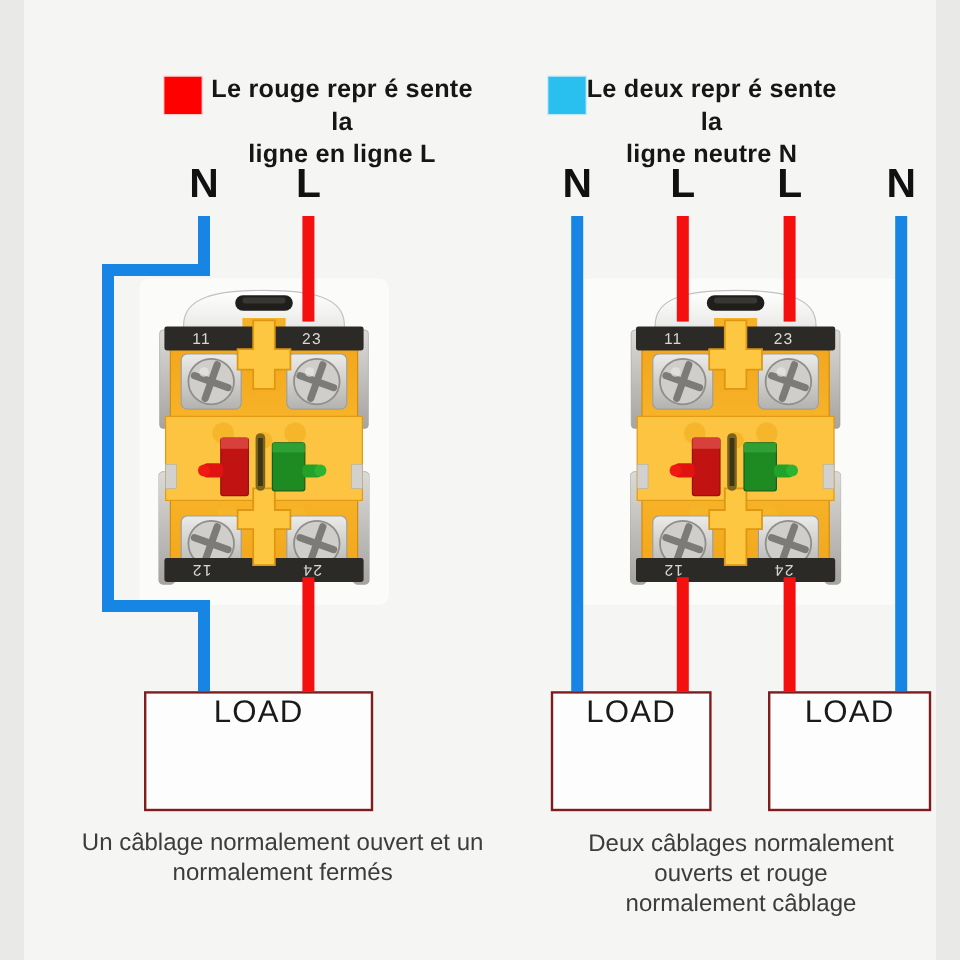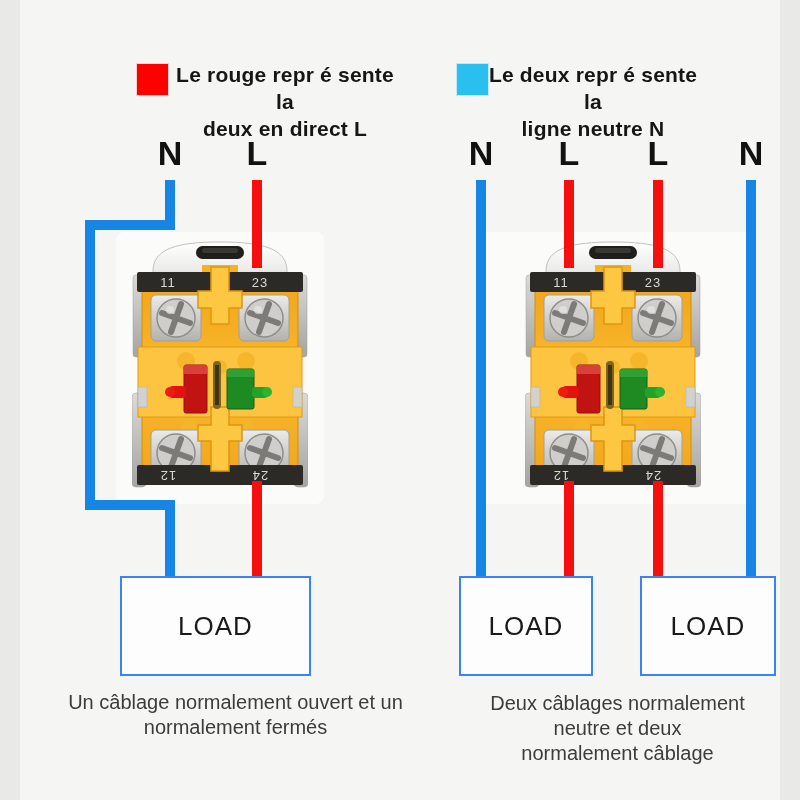--- a/index.html
+++ b/index.html
@@ -22,21 +22,21 @@
   .wire.blue{background:#1685e3;}
   .wire.red{background:#f51010;}
 
   
   .photo-bg{position:absolute;background:#fbfbfa;border-radius:8px;}
 
   .switch-svg{position:absolute;width:176px;height:248px;}
   svg text{font-family:"Liberation Sans",sans-serif;}
 
   
-  .load-box{position:absolute;height:100px;background:#fdfdfd;border:2px solid #3b82f6;box-sizing:border-box;display:flex;align-items:center;justify-content:center;}
+  .load-box{position:absolute;height:100px;background:#fdfdfd;border:2px solid #7f1d1d;box-sizing:border-box;display:flex;justify-content:center;}
   .load-box span{font-size:26px;letter-spacing:1px;color:#1a1a1a;}
 
   
   .caption{position:absolute;text-align:center;font-size:20px;line-height:25px;color:#3c3c3c;}
   .caption.left-c{left:33px;top:690px;width:365px;}
   .caption.right-c{left:425px;top:691px;width:345px;text-align:center;}
 </style>
 </head>
 <body>
 
@@ -61,21 +61,21 @@
         <stop offset="1" stop-color="#a5a4a1"></stop>
     </linearGradient>
   </defs>
 </svg>
 
 <div class="stage">
 
   <div class="legend-swatch red"></div>
   <div class="legend-text red-t">
     <div>Le rouge repr é sente la</div>
-    <div>deux en direct L</div>
+    <div>ligne en ligne L</div>
   </div>
   <div class="legend-swatch blue"></div>
   <div class="legend-text blue-t">
     <div>Le deux repr é sente la</div>
     <div>ligne neutre N</div>
   </div>
 
   <div class="wlabel" style="left:150px">N</div>
   <div class="wlabel" style="left:237px">L</div>
   <div class="wlabel" style="left:461px">N</div>
@@ -257,17 +257,17 @@
   <div class="load-box" style="left:620px;top:576px;width:136px">
     <span>LOAD</span>
   </div>
 
   <div class="caption left-c">
     <div>Un câblage normalement ouvert et un</div>
     <div>normalement fermés</div>
   </div>
   <div class="caption right-c">
     <div>Deux câblages normalement</div>
-    <div>neutre et deux</div>
+    <div>ouverts et rouge</div>
     <div>normalement câblage</div>
   </div>
 
 </div>
 
 </body></html>

